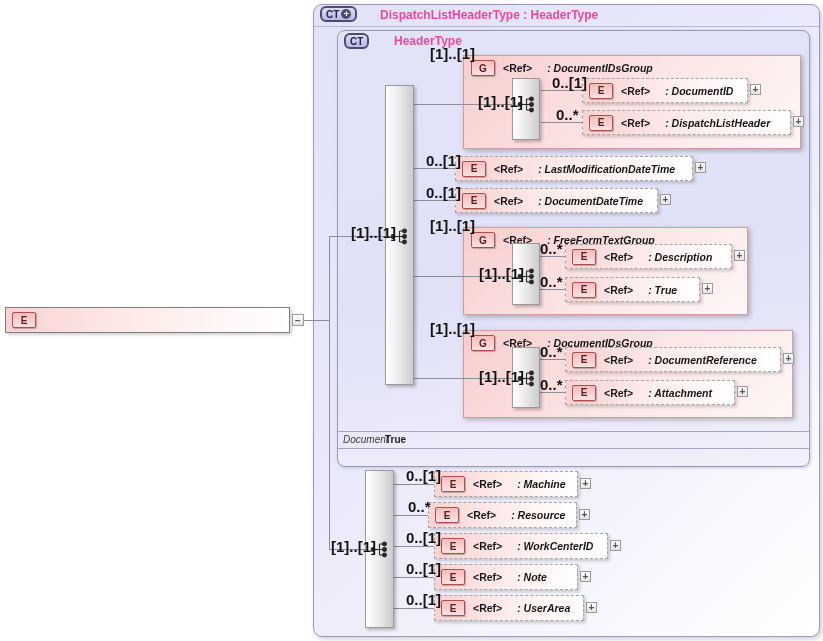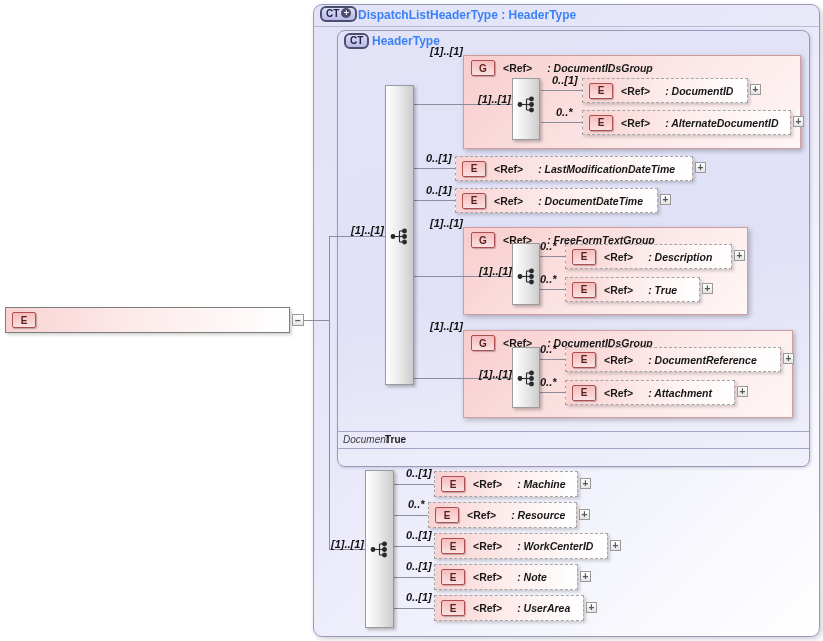--- a/index.html
+++ b/index.html
@@ -8,25 +8,25 @@
   
   .outer{position:absolute;left:313px;top:4px;width:507px;height:633px;border:1px solid #9a9ab8;
          border-radius:9px;background:linear-gradient(135deg,#e2e2f8 0%,#e9e9fa 45%,#ffffff 100%);
          box-shadow:2px 2px 5px rgba(110,110,140,.35);z-index:0;box-sizing:border-box;}
   .outer-headline{position:absolute;left:314px;top:26px;width:505px;height:1px;background:rgba(130,130,165,.45);z-index:1;}
   .inner{position:absolute;left:337px;top:30px;width:473px;height:437px;border:1px solid #9a9ab8;
          border-radius:8px;background:linear-gradient(170deg,#e3e3f8 0%,#e0e0f7 55%,#f1f1fb 100%);
          box-shadow:1px 1px 3px rgba(110,110,150,.3);z-index:1;box-sizing:border-box;}
   
   .ctbadge{position:absolute;height:16px;padding:0 4px;border:2px solid #4d4d70;border-radius:6px;
-           background:linear-gradient(#dcdcf6,#b9b9e6);display:flex;gap:2px;
+           background:linear-gradient(#dcdcf6,#b9b9e6);display:flex;align-items:center;gap:2px;
            font-weight:bold;font-size:10px;color:#24244a;z-index:5;box-sizing:border-box;}
   .plusdot{width:10px;height:10px;border-radius:50%;background:#4d4d70;color:#fff;font-size:9px;
            font-weight:bold;display:flex;align-items:center;justify-content:center;line-height:10px;}
-  .ctitle{position:absolute;font-weight:bold;font-size:12px;color:#3b82f6;z-index:5;white-space:nowrap;}
+  .ctitle{position:absolute;font-weight:bold;font-size:12px;color:#ec4899;z-index:5;white-space:nowrap;padding-left:22px;}
   .nbadge{width:22px;height:14px;flex:none;border:1px solid #ad4f4f;border-radius:2px;
           background:linear-gradient(#f6bcbc,#fbe2e2);color:#581f1f;font-weight:bold;font-size:10px;
           display:inline-flex;align-items:center;justify-content:center;
           box-shadow:1px 1px 1px rgba(0,0,0,.25);}
   
   .ebox{position:absolute;height:25px;display:flex;align-items:center;padding:0 7px 0 6px;
         border:1px dashed #a6a6a6;background:linear-gradient(to right,#f9d2d2 0%,#fdeaea 45%,#ffffff 100%);
         box-shadow:2px 2px 3px rgba(0,0,0,.18);box-sizing:border-box;font-size:10.5px;font-weight:bold;
         color:#171717;white-space:nowrap;z-index:4;}
   .ebox.solid{border:1px solid #7d7d7d;}
@@ -38,21 +38,21 @@
          box-shadow:2px 2px 5px rgba(0,0,0,.25);z-index:2;box-sizing:border-box;}
   .ghead{position:absolute;left:7px;top:4px;display:flex;align-items:center;font-size:10.5px;
          font-weight:bold;color:#171717;white-space:nowrap;}
   
   .seqbar{position:absolute;width:29px;border:1px solid #9a9a9a;
           background:linear-gradient(to right,#ffffff 0%,#ececec 45%,#cccccc 100%);
           box-shadow:2px 2px 3px rgba(0,0,0,.25);z-index:4;box-sizing:border-box;}
   .seqicon{position:absolute;z-index:5;}
   
   .wires{position:absolute;left:0;top:0;z-index:3;}
-  .card{position:absolute;font-size:11px;font-style:italic;font-weight:bold;color:#141414;z-index:5;white-space:nowrap;}
+  .card{position:absolute;font-size:15px;font-weight:bold;color:#141414;z-index:5;white-space:nowrap;}
   .toggle{position:absolute;width:11px;height:11px;border:1px solid #9a9a9a;
           background:linear-gradient(#ffffff,#e4e4e4);color:#555;font-size:10px;line-height:9px;
           display:flex;align-items:center;justify-content:center;z-index:5;box-sizing:border-box;
           font-weight:bold;}
   .handle{width:12px;height:12px;}
   .sep{position:absolute;height:1px;background:#a6a6c4;z-index:2;}
   .abstract-label{position:absolute;font-size:10px;font-style:italic;color:#3c3c3c;z-index:5;}
   .abstract-value{position:absolute;font-size:10px;font-weight:bold;color:#1d1d1d;z-index:5;}
   .annot{position:absolute;font-size:10px;font-style:italic;color:#333;z-index:5;white-space:nowrap;}
 </style>
@@ -180,21 +180,21 @@
     <span class="nbadge">E</span>
     <span class="ref">&lt;Ref&gt;</span>
     <span class="name">: DocumentID</span>
   </div>
   <div class="card" style="left:552px;top:74px">0..[1]</div>
   <div class="toggle" style="left:750px;top:84px">+</div>
 
   <div class="ebox" style="left:582px;top:110px;width:209px">
     <span class="nbadge">E</span>
     <span class="ref">&lt;Ref&gt;</span>
-    <span class="name">: AlternateDocumentID</span>
+    <span class="name">: DispatchListHeader</span>
   </div>
   <div class="card" style="left:556px;top:106px">0..*</div>
   <div class="toggle" style="left:793px;top:116px">+</div>
 
   <div class="ebox" style="left:455px;top:156px;width:238px">
     <span class="nbadge">E</span>
     <span class="ref">&lt;Ref&gt;</span>
     <span class="name">: LastModificationDateTime</span>
   </div>
   <div class="card" style="left:426px;top:152px">0..[1]</div>

